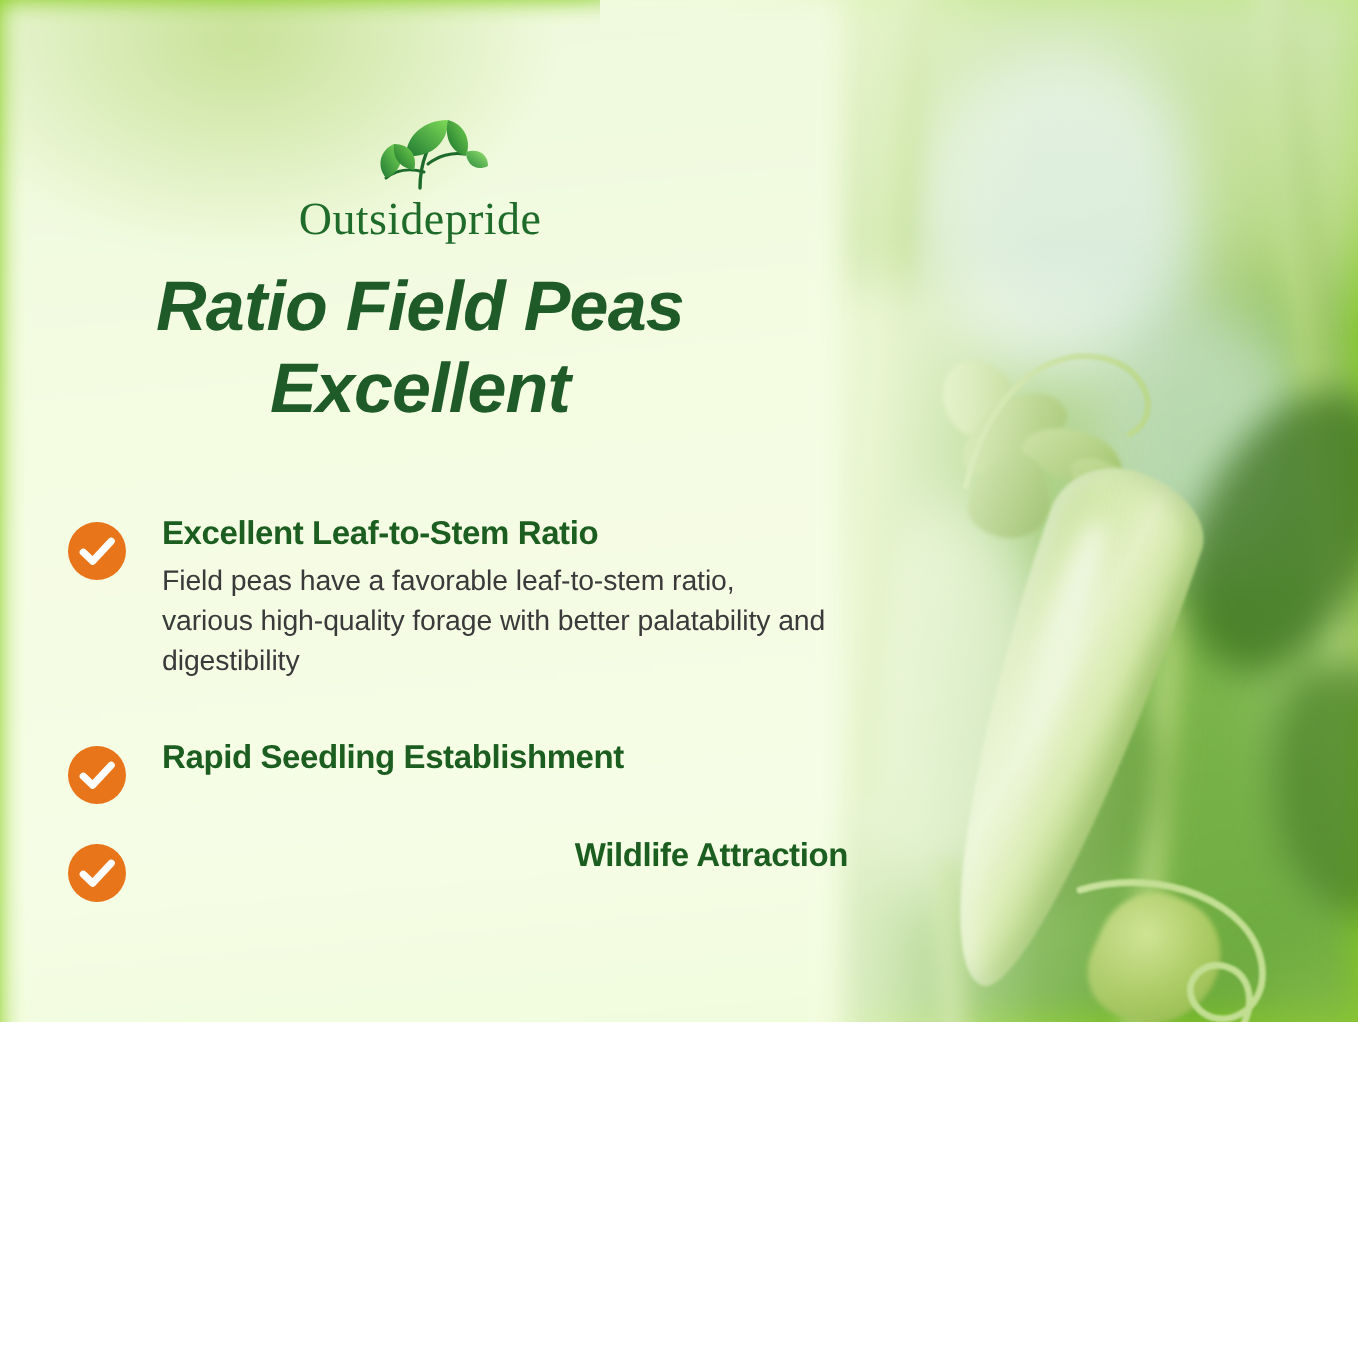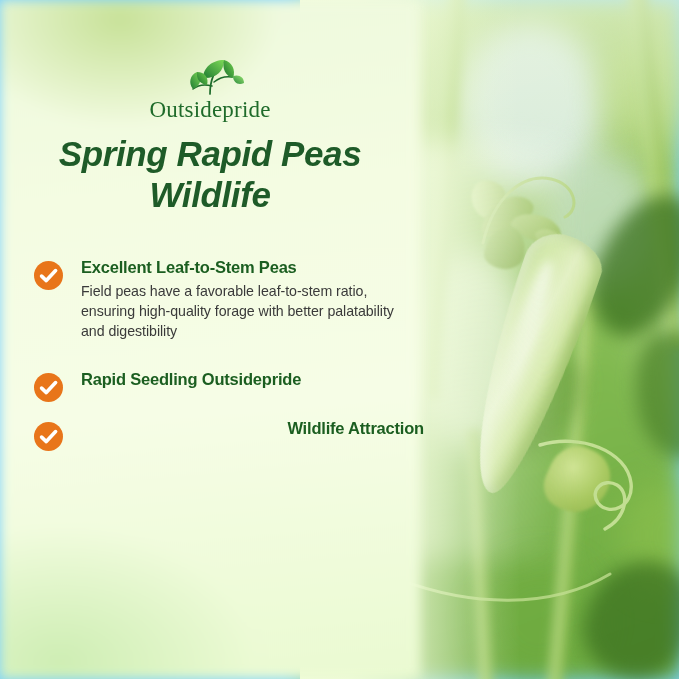--- a/index.html
+++ b/index.html
@@ -5,22 +5,22 @@
   * { margin:0; padding:0; box-sizing:border-box; }
 
   html, body {
     width:679px; height:679px;
     overflow:hidden;
     font-family:"Liberation Sans", sans-serif;
   }
 
   #canvas {
     position:relative;
-    width:679px; height:679px;
-    background:#7dd3fc;
+    width:679px; height:511px;
+    background:#84cc16;
     overflow:hidden;
   }
 
   
   .photo-layer {
     position:absolute;
     inset:0;
     overflow:hidden;
   }
 
@@ -314,45 +314,45 @@
         <path d="M50,12 C38,12 29,20 29,30 C41,31 50,24 50,12 Z" fill="url(#lg1)"></path>
         <path d="M50,12 C58,14 62,22 59,30 C51,28 48,20 50,12 Z" fill="url(#lg2)"></path>
         <path d="M59,28 C65,26 70,29 70,35 C64,38 59,34 59,28 Z" fill="url(#lg3)"></path>
         <path d="M19,41 C14,35 16,27 23,24 C29,29 27,38 19,41 Z" fill="url(#lg1)"></path>
         <path d="M23,24 C31,24 35,30 33,37 C26,36 22,31 23,24 Z" fill="url(#lg2)"></path>
       </svg>
       <div class="logo-word">Outsidepride</div>
     </div>
 
     <div class="headline">
-      <div>Spring Rapid Peas</div>
-      <div>Wildlife</div>
+      <div>Ratio Field Peas</div>
+      <div>Excellent</div>
     </div>
 
     <div class="benefits">
 
       <div class="benefit">
         <span class="check">
           <svg viewBox="0 0 29 29">
             <circle cx="14.5" cy="14.5" r="14.5" fill="#e8751a"></circle>
             <path d="M7.6,15.1 L12.3,19.6 L21.6,9.6" fill="none" stroke="#fff" stroke-width="3.6" stroke-linecap="round" stroke-linejoin="round"></path>
           </svg>
         </span>
-        <div class="b-title">Excellent Leaf-to-Stem Peas</div>
-        <div class="b-desc">Field peas have a favorable leaf-to-stem ratio, ensuring high-quality forage with better palatability and digestibility</div>
+        <div class="b-title">Excellent Leaf-to-Stem Ratio</div>
+        <div class="b-desc">Field peas have a favorable leaf-to-stem ratio, various high-quality forage with better palatability and digestibility</div>
       </div>
 
       <div class="benefit">
         <span class="check">
           <svg viewBox="0 0 29 29">
             <circle cx="14.5" cy="14.5" r="14.5" fill="#e8751a"></circle>
             <path d="M7.6,15.1 L12.3,19.6 L21.6,9.6" fill="none" stroke="#fff" stroke-width="3.6" stroke-linecap="round" stroke-linejoin="round"></path>
           </svg>
         </span>
-        <div class="b-title">Rapid Seedling Outsidepride</div>
+        <div class="b-title">Rapid Seedling Establishment</div>
       </div>
 
       <div class="benefit">
         <span class="check">
           <svg viewBox="0 0 29 29">
             <circle cx="14.5" cy="14.5" r="14.5" fill="#e8751a"></circle>
             <path d="M7.6,15.1 L12.3,19.6 L21.6,9.6" fill="none" stroke="#fff" stroke-width="3.6" stroke-linecap="round" stroke-linejoin="round"></path>
           </svg>
         </span>
         <div class="b-title">Wildlife Attraction</div>

